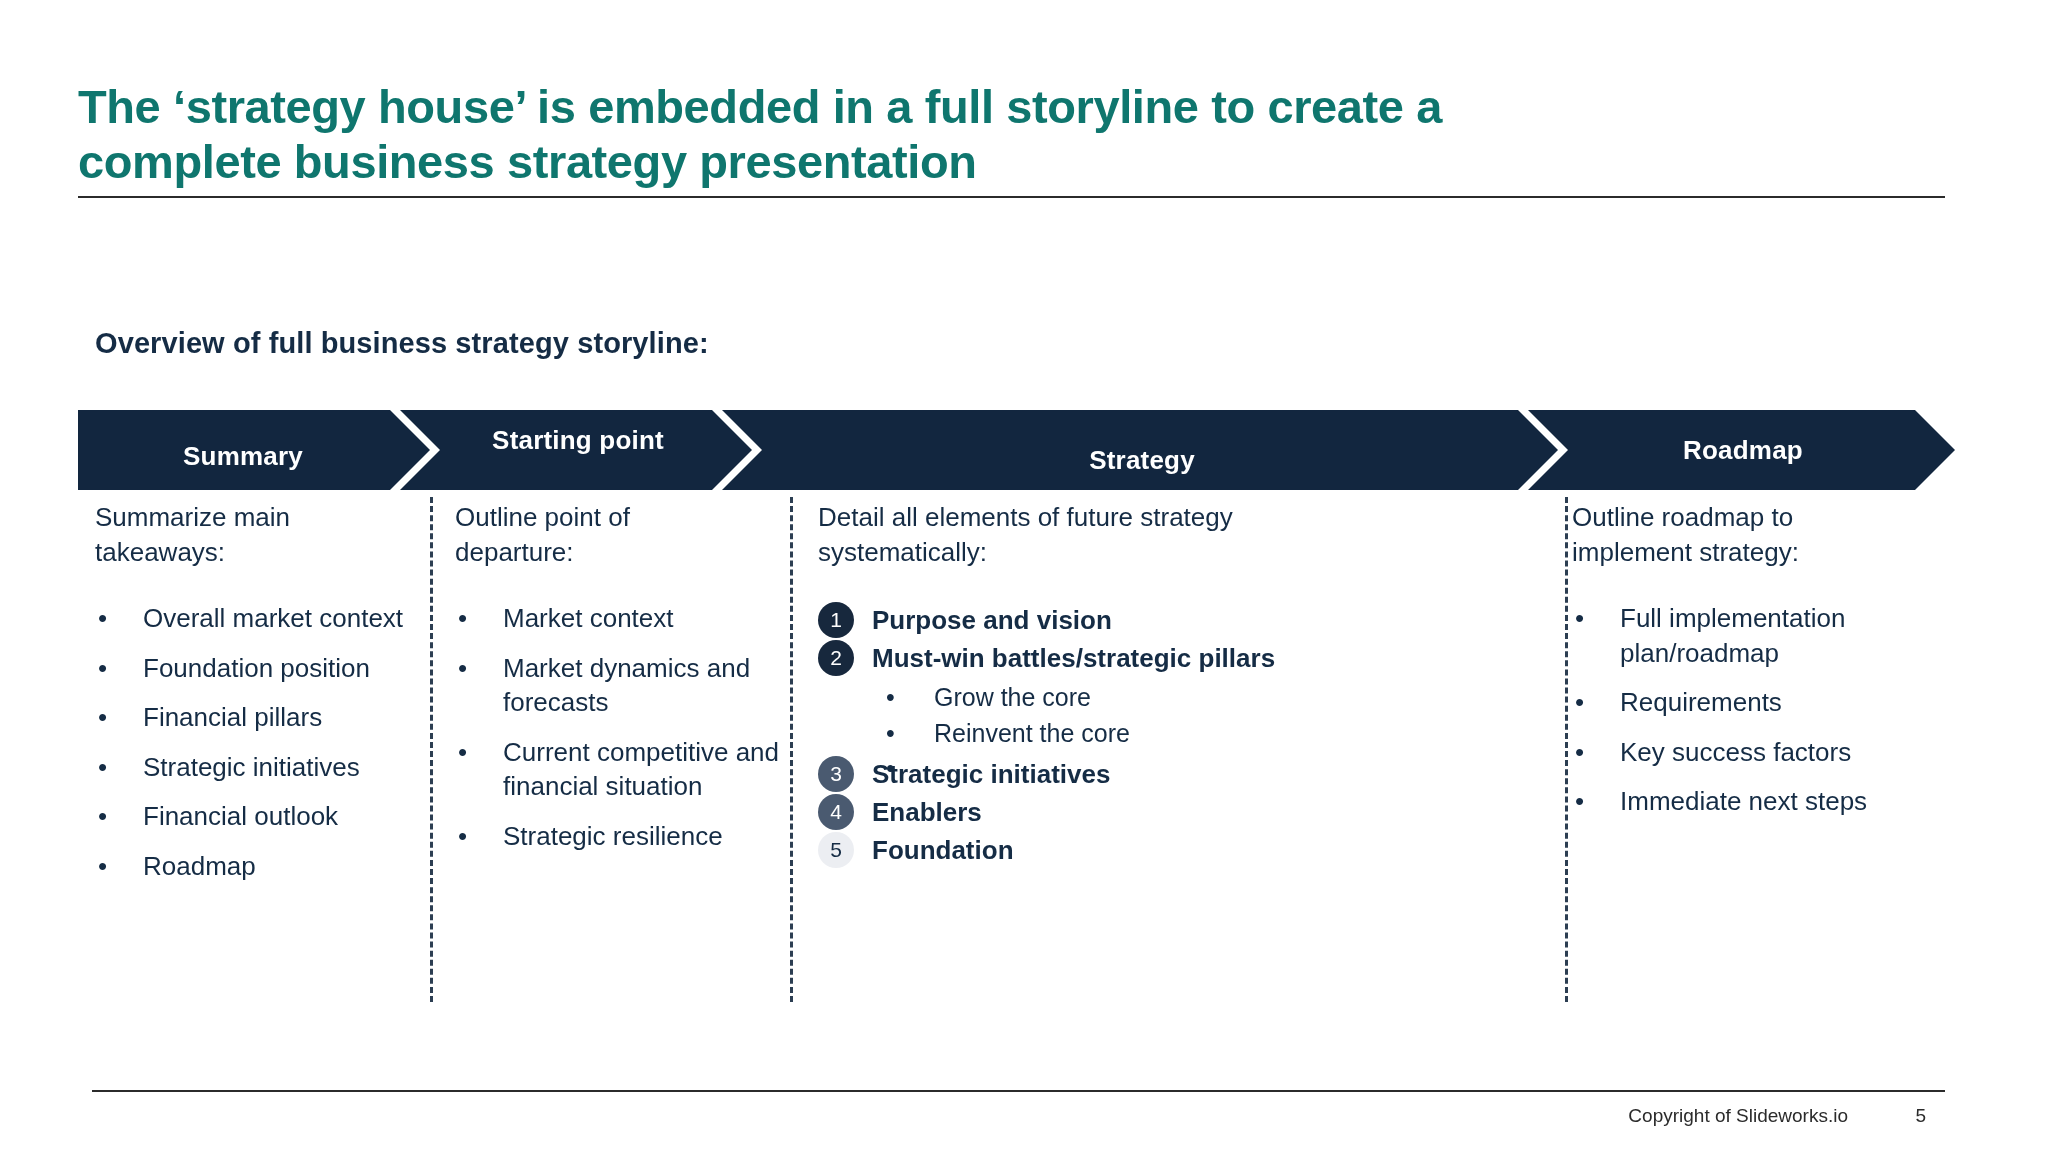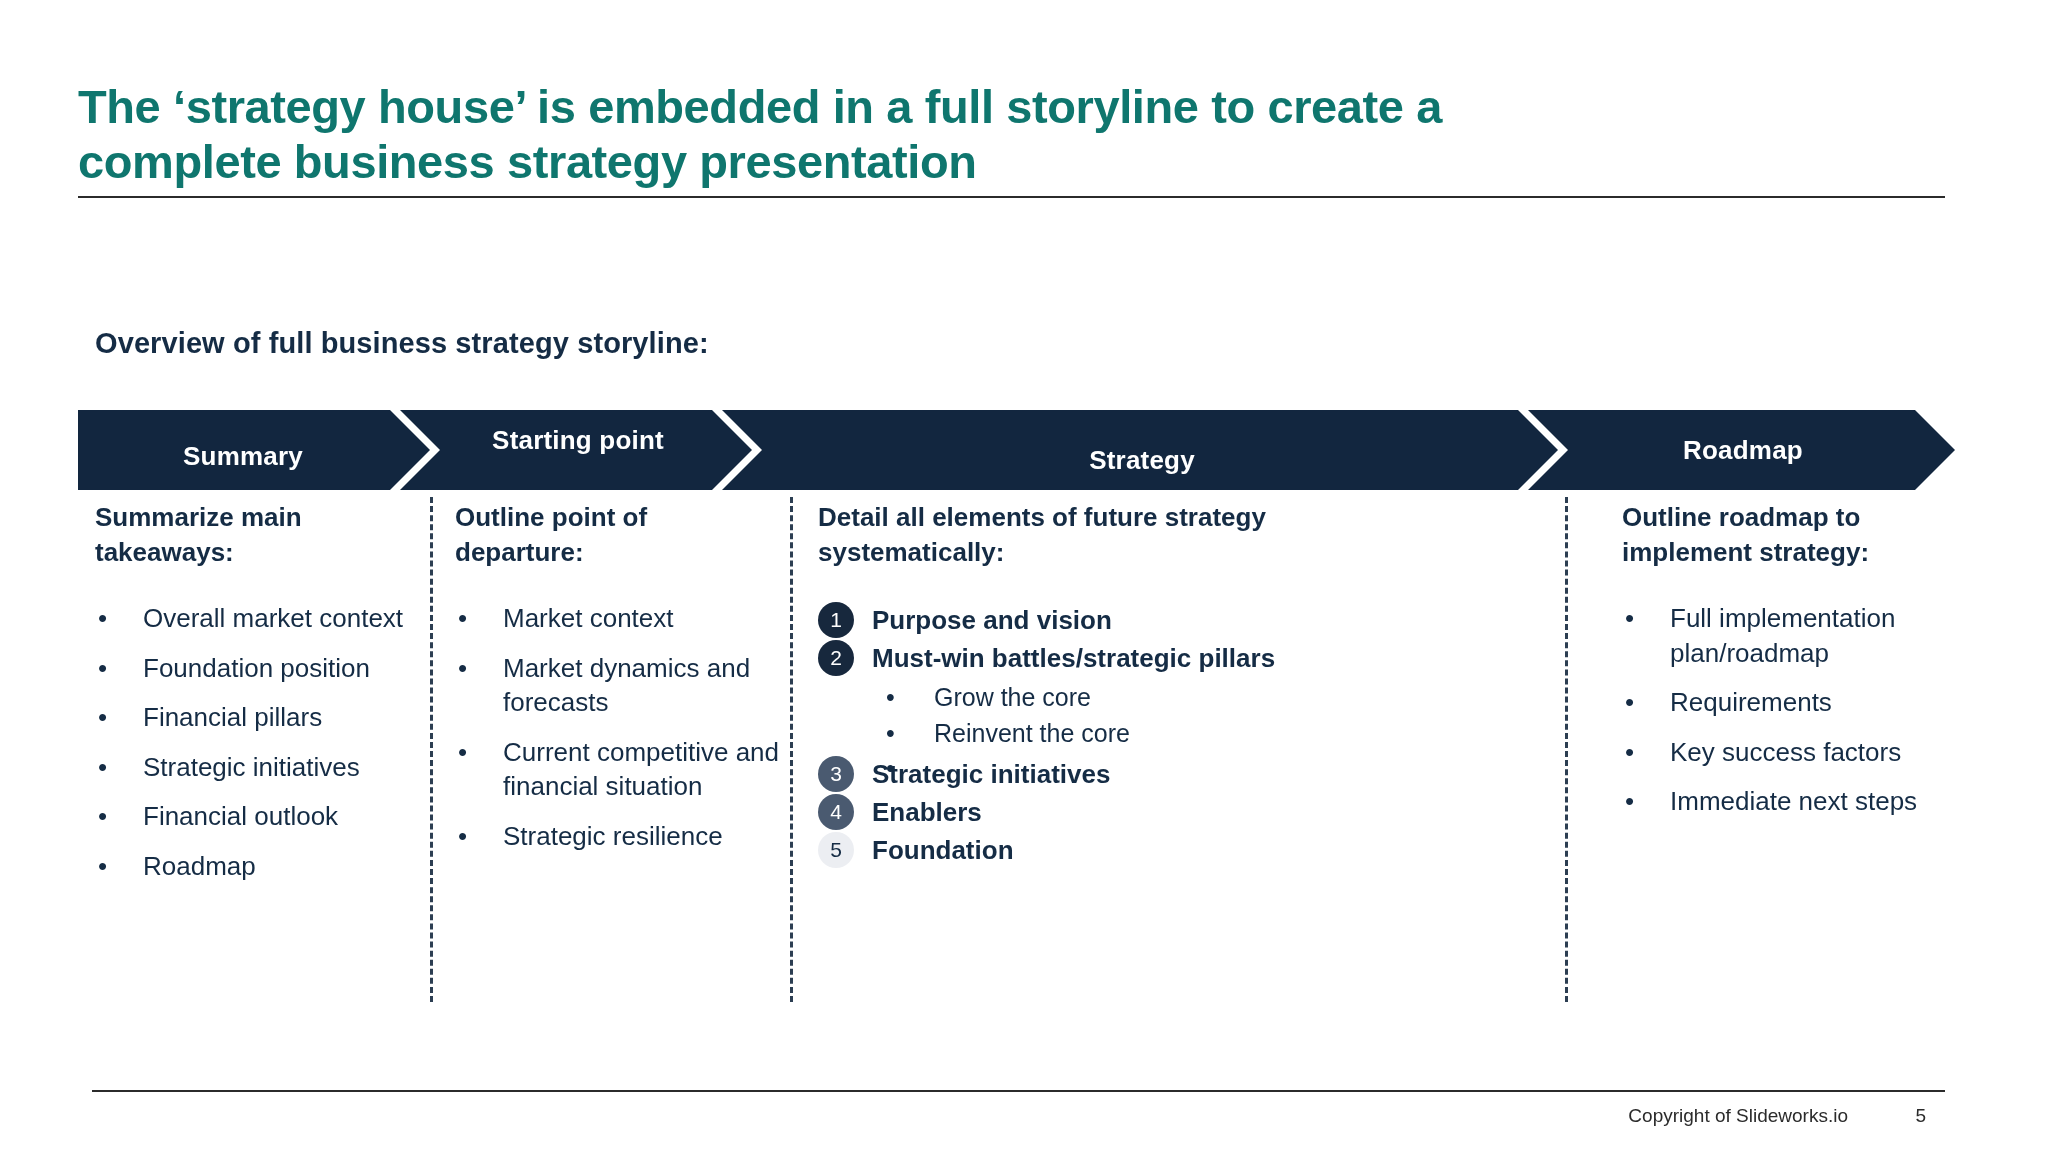--- a/index.html
+++ b/index.html
@@ -79,21 +79,21 @@
     height: 505px;
     border-left: 3px dashed #2c3e52;
   }
 
   .col {
     position: absolute;
     top: 500px;
   }
   .col-head {
     font-size: 26px;
-    font-weight: bold;
+    font-weight: normal;
     line-height: 1.33;
     color: #152c45;
     white-space: pre-line;
     margin: 0 0 32px 0;
   }
   ul.blist {
     list-style: none;
     margin: 0;
     padding: 0;
   }
@@ -286,21 +286,21 @@
       </li>
 
       <li class="nitem">
         <span class="ncircle" style="background: rgb(236, 238, 242); color: rgb(21, 44, 69);">5</span>
         <span class="nlabel">Foundation</span>
       </li>
 
     </ul>
   </div>
 
-  <div class="col" style="left:1622px; width:340px;">
+  <div class="col" style="left:1572px; width:340px;">
     <div class="col-head">Outline roadmap to
 implement strategy:</div>
     <ul class="blist">
       <li><span class="bdot">•</span><span>Full implementation
 plan/roadmap</span></li>
       <li><span class="bdot">•</span><span>Requirements</span></li>
       <li><span class="bdot">•</span><span>Key success factors</span></li>
       <li><span class="bdot">•</span><span>Immediate next
 steps</span></li>
     </ul>

